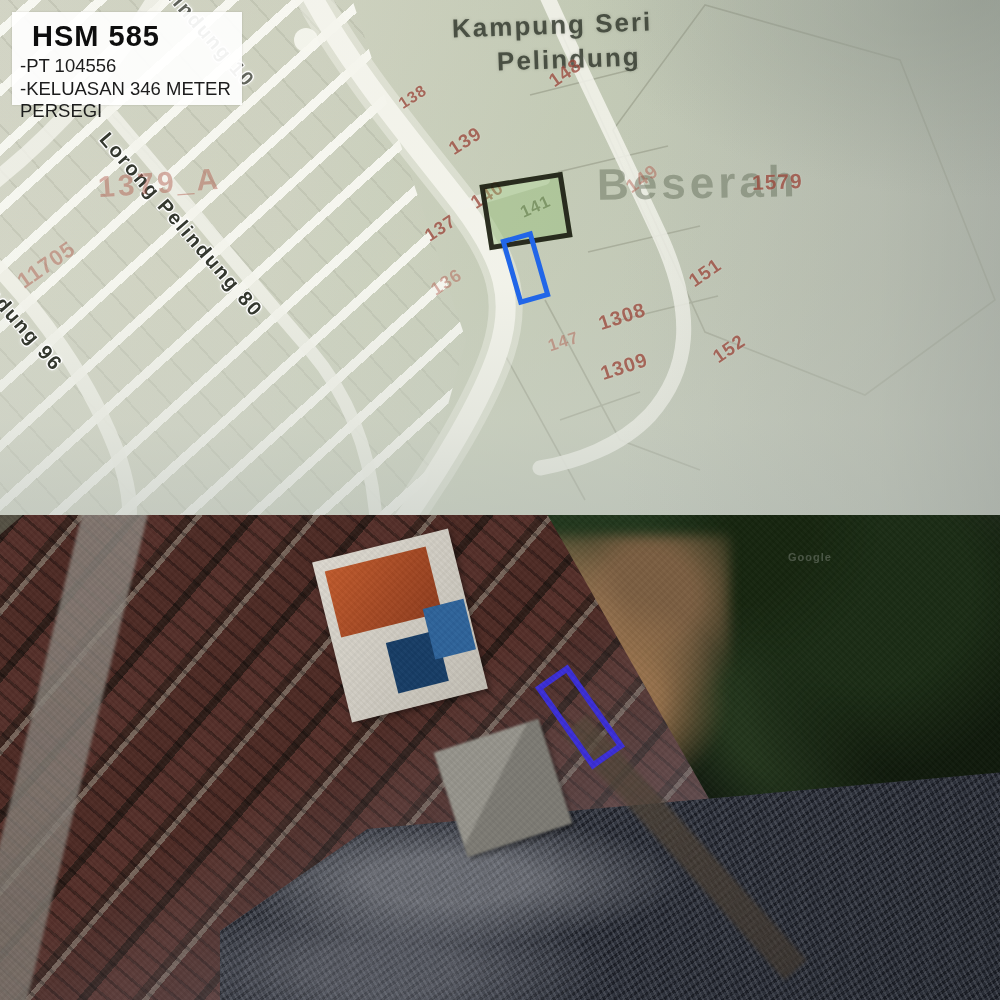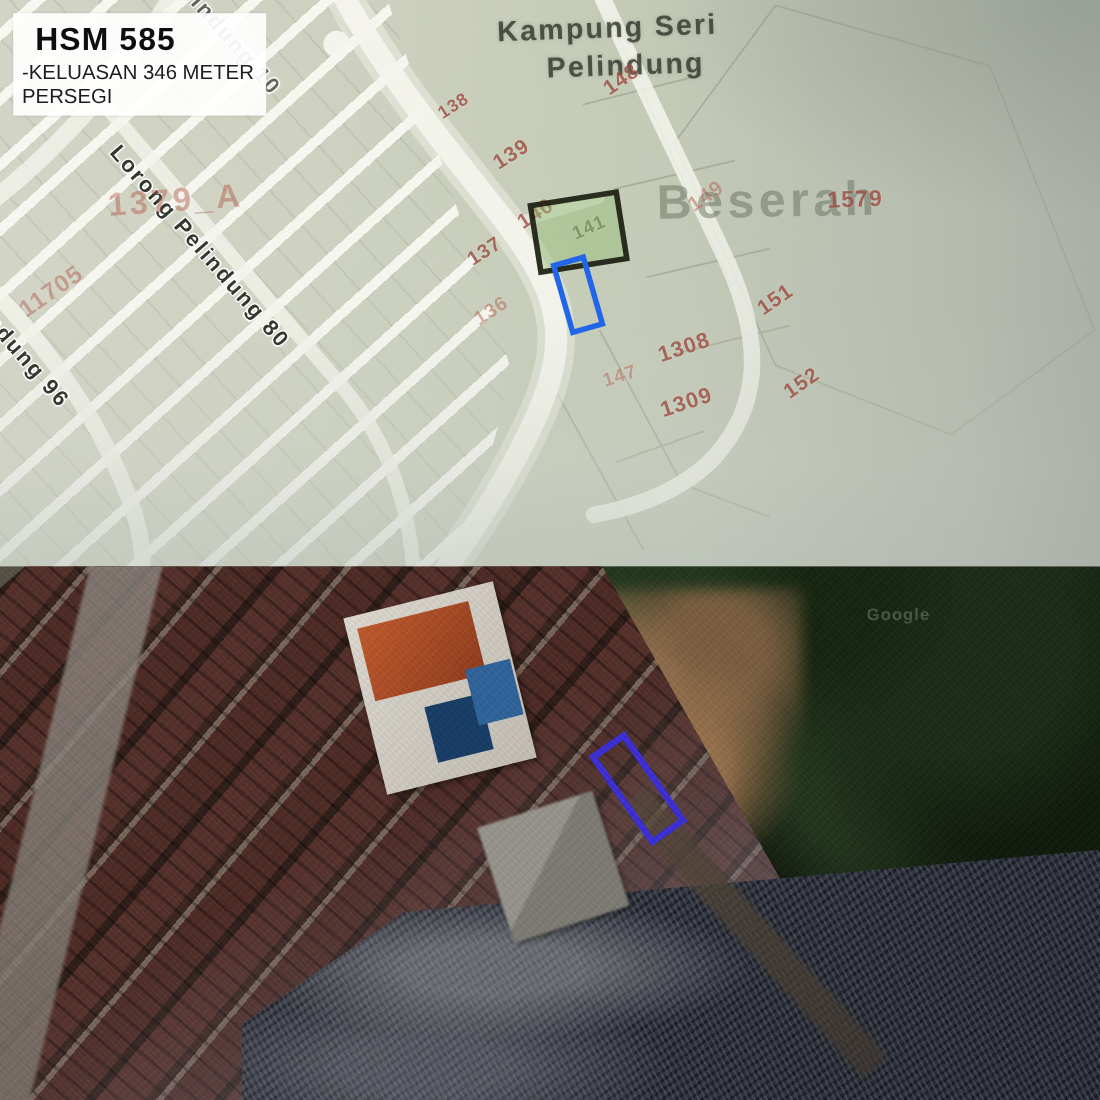--- a/index.html
+++ b/index.html
@@ -106,21 +106,21 @@
        background:linear-gradient(135deg,#96948c 0 45%,#7d7b74 45% 100%);transform:rotate(-18deg);
        box-shadow:2px 3px 5px rgba(0,0,0,0.5);filter:blur(0.8px);}
 
   .dirt-path{position:absolute;left:560px;top:210px;width:30px;height:330px;z-index:3;
        background:linear-gradient(to bottom,#55483a,#403830);transform:rotate(-42deg);transform-origin:top center;
        opacity:.75;filter:blur(2px);}
 
   .plot-blue-photo{position:absolute;left:560px;top:152px;width:40px;height:100px;z-index:6;
        border:6px solid #3b2ed6;transform:rotate(-35deg);}
 
-  .watermark{position:absolute;left:788px;top:36px;z-index:6;font-size:15px;letter-spacing:1px;
+  .watermark{position:absolute;left:788px;top:36px;z-index:6;font-size:11px;letter-spacing:1px;
        color:rgba(255,255,255,0.22);font-weight:bold;}
 
   .grain{position:absolute;inset:0;z-index:7;pointer-events:none;opacity:.5;
        background:
          repeating-linear-gradient(45deg, rgba(255,255,255,0.03) 0 2px, rgba(0,0,0,0.05) 2px 4px),
          repeating-linear-gradient(-45deg, rgba(255,255,255,0.02) 0 3px, rgba(0,0,0,0.04) 3px 6px);}
 </style>
 </head>
 <body>
 
@@ -183,20 +183,21 @@
     <div class="lot" style="left:600px;top:355px;font-size:20px;transform:rotate(-18deg);">1309</div>
     <div class="lot lot-faded" style="left:548px;top:332px;font-size:17px;transform:rotate(-18deg);">147</div>
     <div class="lot lot-faded" style="left:98px;top:166px;font-size:30px;transform:rotate(-4deg);letter-spacing:3px;">1379_A</div>
     <div class="lot lot-faded" style="left:14px;top:252px;font-size:22px;transform:rotate(-35deg);">11705</div>
 
     <div class="plot-black"></div>
     <div class="plot-blue-map"></div>
 
     <div class="card">
       <div class="card-title">HSM 585</div>
+      <div class="card-line">-PT 104556</div>
       <div class="card-line">-KELUASAN 346 METER PERSEGI</div>
     </div>
   </div>
 
   <div class="photo">
     <div class="photo-base"></div>
     <div class="trees"></div>
     <div class="clearing"></div>
     <div class="houses"></div>
     <div class="left-road"></div>

